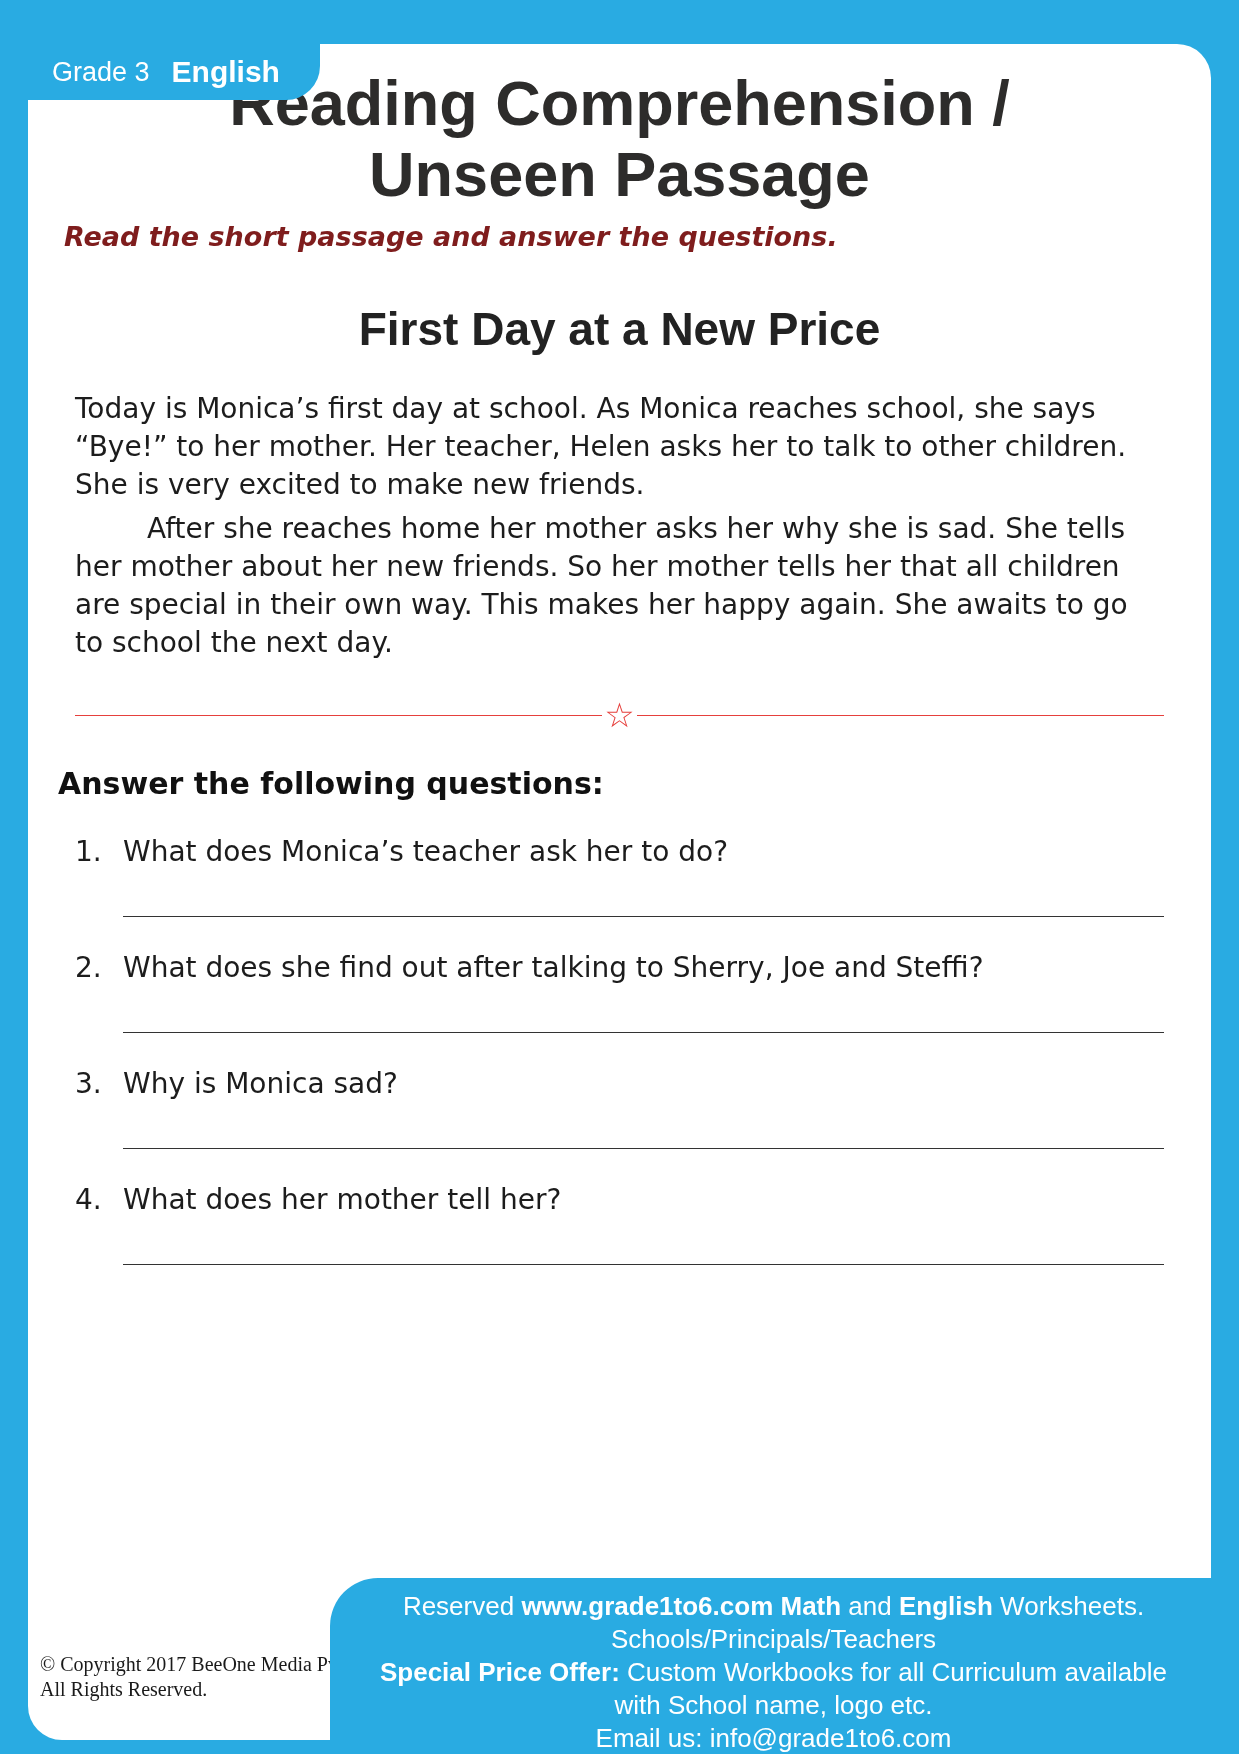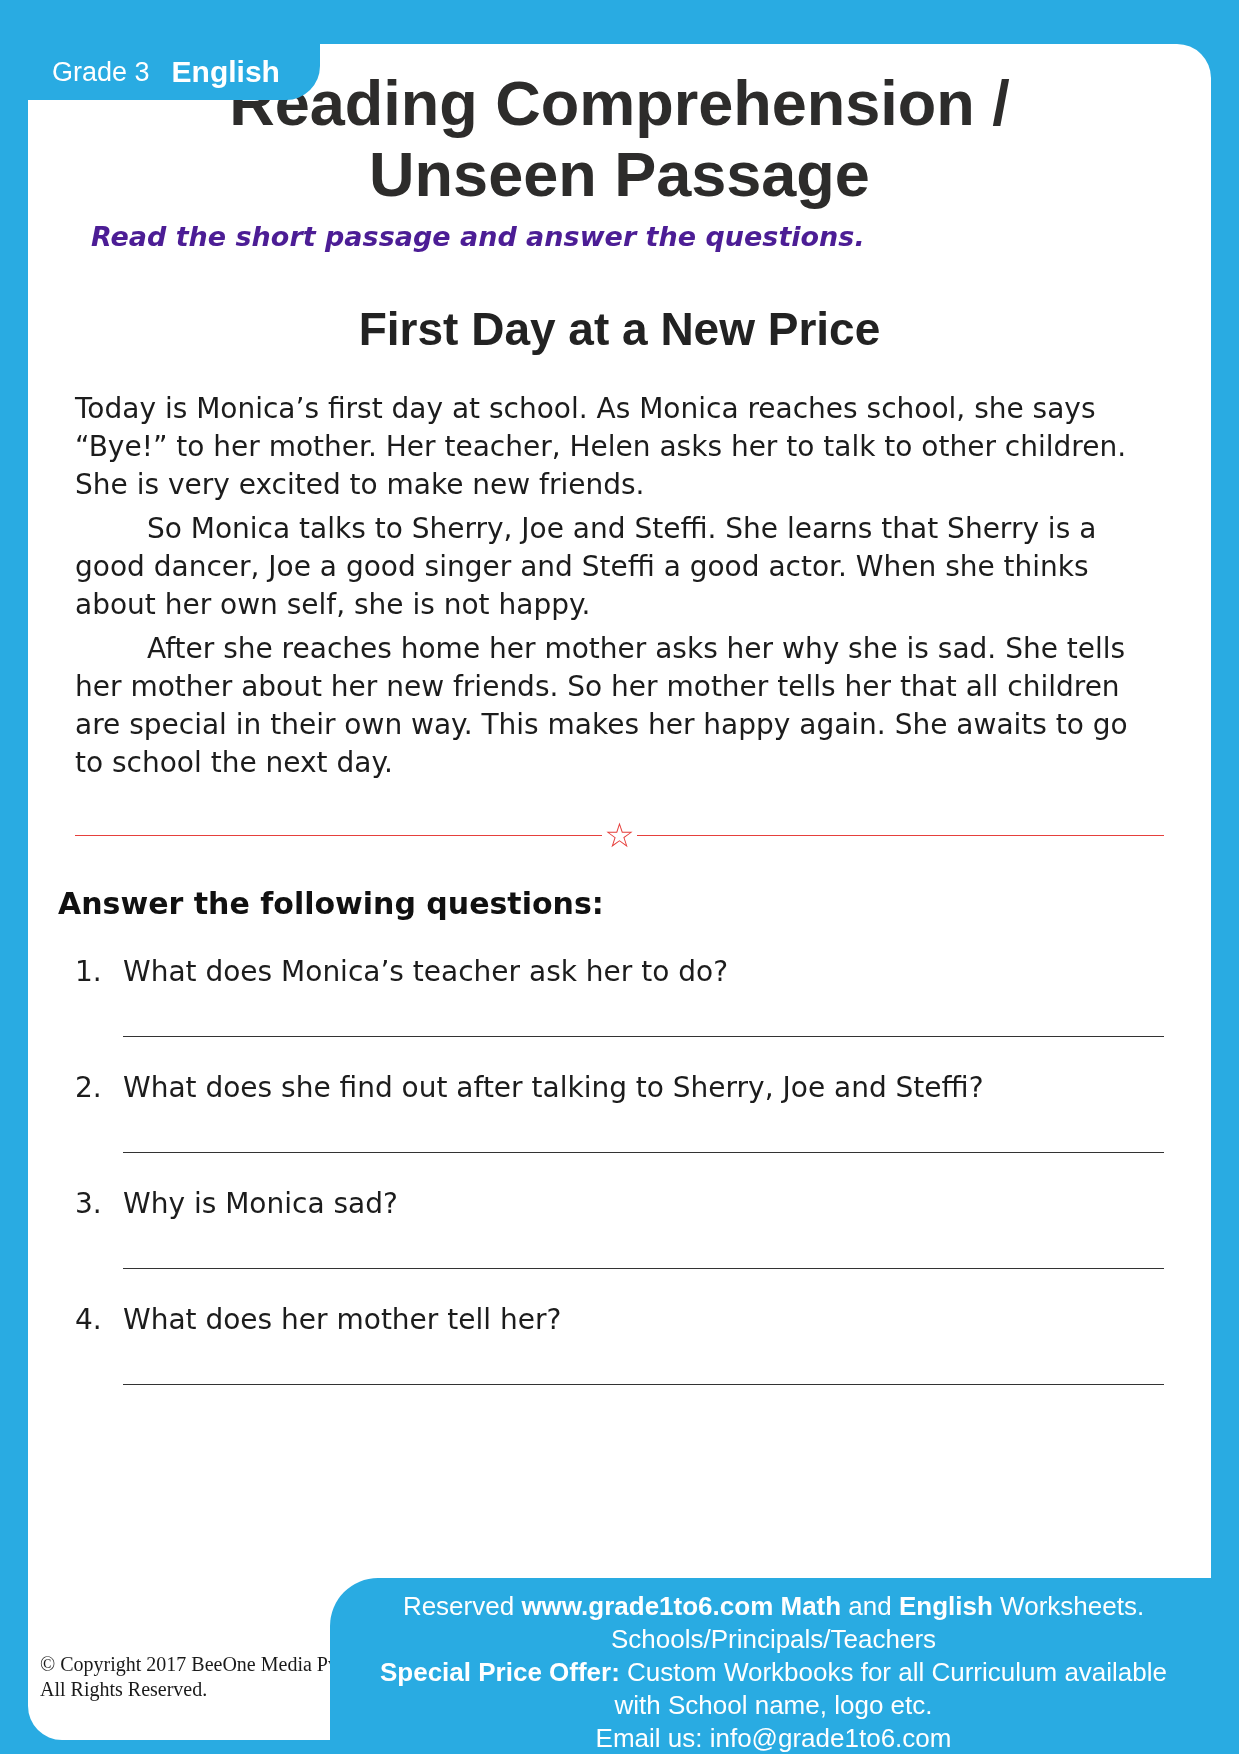--- a/index.html
+++ b/index.html
@@ -30,23 +30,23 @@
   .badge .subject{color:#ffffff;font-size:30px;font-weight:700;}
   .content{
     position:absolute;left:28px;right:28px;top:44px;bottom:14px;
     z-index:2;
   }
   .title{
     margin:24px 40px 0;text-align:center;
     font-size:63px;font-weight:800;color:#2d2c2b;line-height:1.12;
   }
   .instruction{
-    margin:12px 0 0 63px;
+    margin:12px 0 0 36px;
     font-family:"DejaVu Sans",sans-serif;
-    font-size:27px;font-style:italic;font-weight:700;color:#4c1d95;
+    font-size:27px;font-style:italic;font-weight:700;color:#7f1d1d;
   }
   .passage-title{
     margin:50px 0 0;text-align:center;
     font-size:46px;font-weight:800;color:#222222;
   }
   .passage{
     margin:34px 50px 4px 47px;
     font-family:"DejaVu Sans",sans-serif;
     font-size:28px;line-height:38px;color:#1c1c1c;
   }
@@ -102,21 +102,20 @@
     <div>Reading Comprehension /</div>
     <div>Unseen Passage</div>
   </div>
 
   <div class="instruction">Read the short passage and answer the questions.</div>
 
   <div class="passage-title">First Day at a New Price</div>
 
   <div class="passage">
     <p>Today is Monica’s first day at school. As Monica reaches school, she says “Bye!” to her mother. Her teacher, Helen asks her to talk to other children. She is very excited to make new friends.</p>
-    <p class="indent">So Monica talks to Sherry, Joe and Steffi. She learns that Sherry is a good dancer, Joe a good singer and Steffi a good actor. When she thinks about her own self, she is not happy.</p>
     <p class="indent">After she reaches home her mother asks her why she is sad. She tells her mother about her new friends. So her mother tells her that all children are special in their own way. This makes her happy again. She awaits to go to school the next day.</p>
   </div>
 
   <div class="divider">
     <span class="line"></span>
     <span class="star">☆</span>
     <span class="line"></span>
   </div>
 
   <div class="q-header">Answer the following questions:</div>

